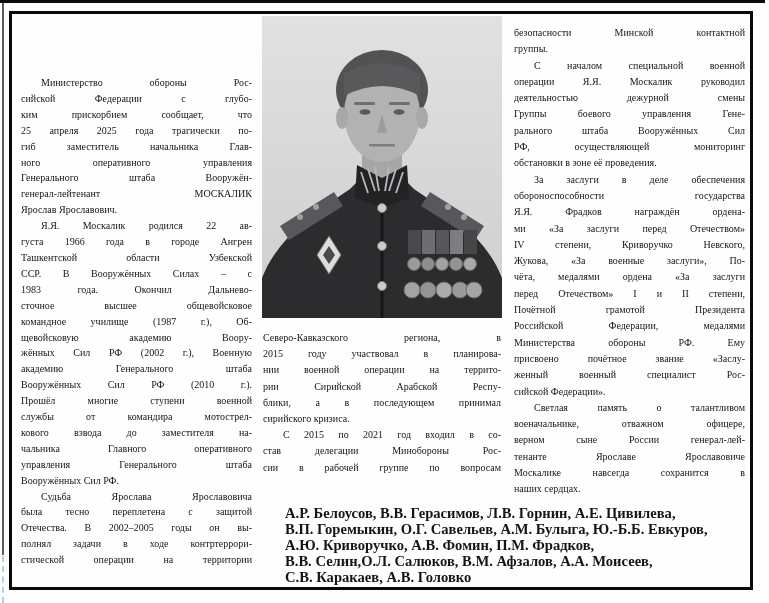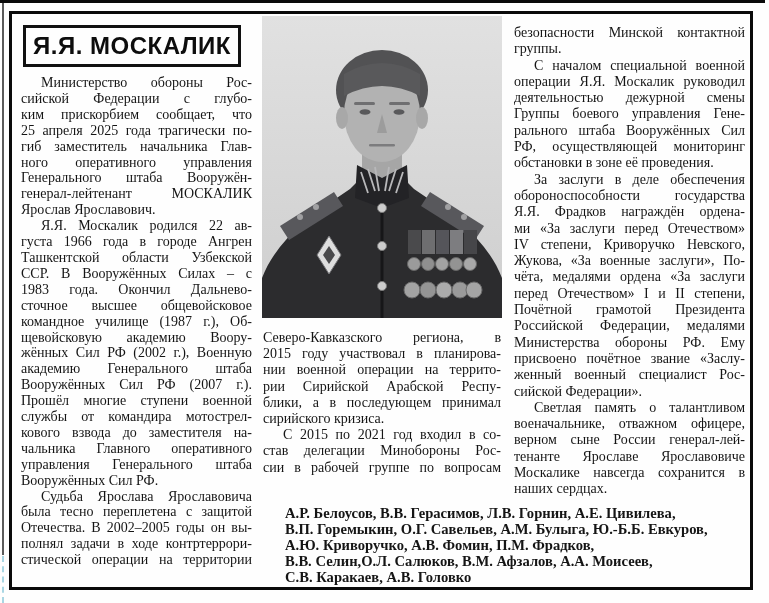--- a/index.html
+++ b/index.html
@@ -7,21 +7,21 @@
         font-family:"Liberation Serif","DejaVu Serif",serif;color:#151515;}
   .top-rule{position:absolute;left:0;top:0;width:765px;height:3px;background:#0a0a0a;}
   .cut-line-dark{position:absolute;left:2px;top:3px;height:552px;width:0;border-left:2px solid #5a5a5a;}
   .cut-line-blue{position:absolute;left:2px;top:556px;height:47px;width:0;border-left:2px dashed #a9d6e3;}
   .article-box{position:absolute;left:9px;top:11px;width:744px;height:579px;
                border:3px solid #0a0a0a;box-sizing:border-box;background:#fefefe;}
   .headline-box{position:absolute;left:11px;top:11px;width:212px;height:36px;
                 border:3px solid #111;display:flex;align-items:center;justify-content:center;}
   .headline-box h1{margin:0;font-family:"Liberation Sans","DejaVu Sans",sans-serif;
                    font-weight:700;font-size:24px;letter-spacing:.5px;color:#0d0d0d;}
-  .col{position:absolute;font-size:14px;}
+  .col{position:absolute;font-size:10px;}
   .col1{left:9px;top:61px;width:231px;line-height:15.9px;}
   .col2{left:251px;top:316px;width:238px;line-height:16.2px;}
   .col3{left:502px;top:11px;width:231px;line-height:16.3px;}
   .tline{text-align:justify;text-align-last:justify;white-space:normal;}
   .tline.indent{text-indent:20px;}
   .tline.end{text-align-last:left;}
   .b{font-weight:400;}
   .photo{position:absolute;left:250px;top:2px;width:240px;height:302px;}
   .sigs{position:absolute;left:273px;top:492px;width:462px;font-size:14.6px;line-height:15.9px;}
   .sigs .tline{text-align-last:left;font-weight:700;}
@@ -29,23 +29,20 @@
 </head>
 <body>
 
 <div class="page">
   <div class="top-rule"></div>
   <div class="cut-line-dark"></div>
   <div class="cut-line-blue"></div>
 
   <div class="article-box">
 
-    <div class="headline-box">
-      <h1>Я.Я. МОСКАЛИК</h1>
-    </div>
 
     <div class="col col1">
         <div class="tline indent">Министерство обороны Рос-</div>
         <div class="tline">сийской Федерации с глубо-</div>
         <div class="tline">ким прискорбием сообщает, что</div>
         <div class="tline">25 апреля 2025 года трагически по-</div>
         <div class="tline">гиб заместитель начальника Глав-</div>
         <div class="tline">ного оперативного управления</div>
         <div class="tline">Генерального штаба Вооружён-</div>
         <div class="tline"><span>генерал-лейтенант </span><span class="b">МОСКАЛИК</span></div>
@@ -53,21 +50,21 @@
         <div class="tline indent">Я.Я. Москалик родился 22 ав-</div>
         <div class="tline">густа 1966 года в городе Ангрен</div>
         <div class="tline">Ташкентской области Узбекской</div>
         <div class="tline">ССР. В Вооружённых Силах – с</div>
         <div class="tline">1983 года. Окончил Дальнево-</div>
         <div class="tline">сточное высшее общевойсковое</div>
         <div class="tline">командное училище (1987 г.), Об-</div>
         <div class="tline">щевойсковую академию Воору-</div>
         <div class="tline">жённых Сил РФ (2002 г.), Военную</div>
         <div class="tline">академию Генерального штаба</div>
-        <div class="tline">Вооружённых Сил РФ (2007 г.).</div>
+        <div class="tline">Вооружённых Сил РФ (2010 г.).</div>
         <div class="tline">Прошёл многие ступени военной</div>
         <div class="tline">службы от командира мотострел-</div>
         <div class="tline">кового взвода до заместителя на-</div>
         <div class="tline">чальника Главного оперативного</div>
         <div class="tline">управления Генерального штаба</div>
         <div class="tline end">Вооружённых Сил РФ.</div>
         <div class="tline indent">Судьба Ярослава Ярославовича</div>
         <div class="tline">была тесно переплетена с защитой</div>
         <div class="tline">Отечества. В 2002–2005 годы он вы-</div>
         <div class="tline">полнял задачи в ходе контртеррори-</div>

